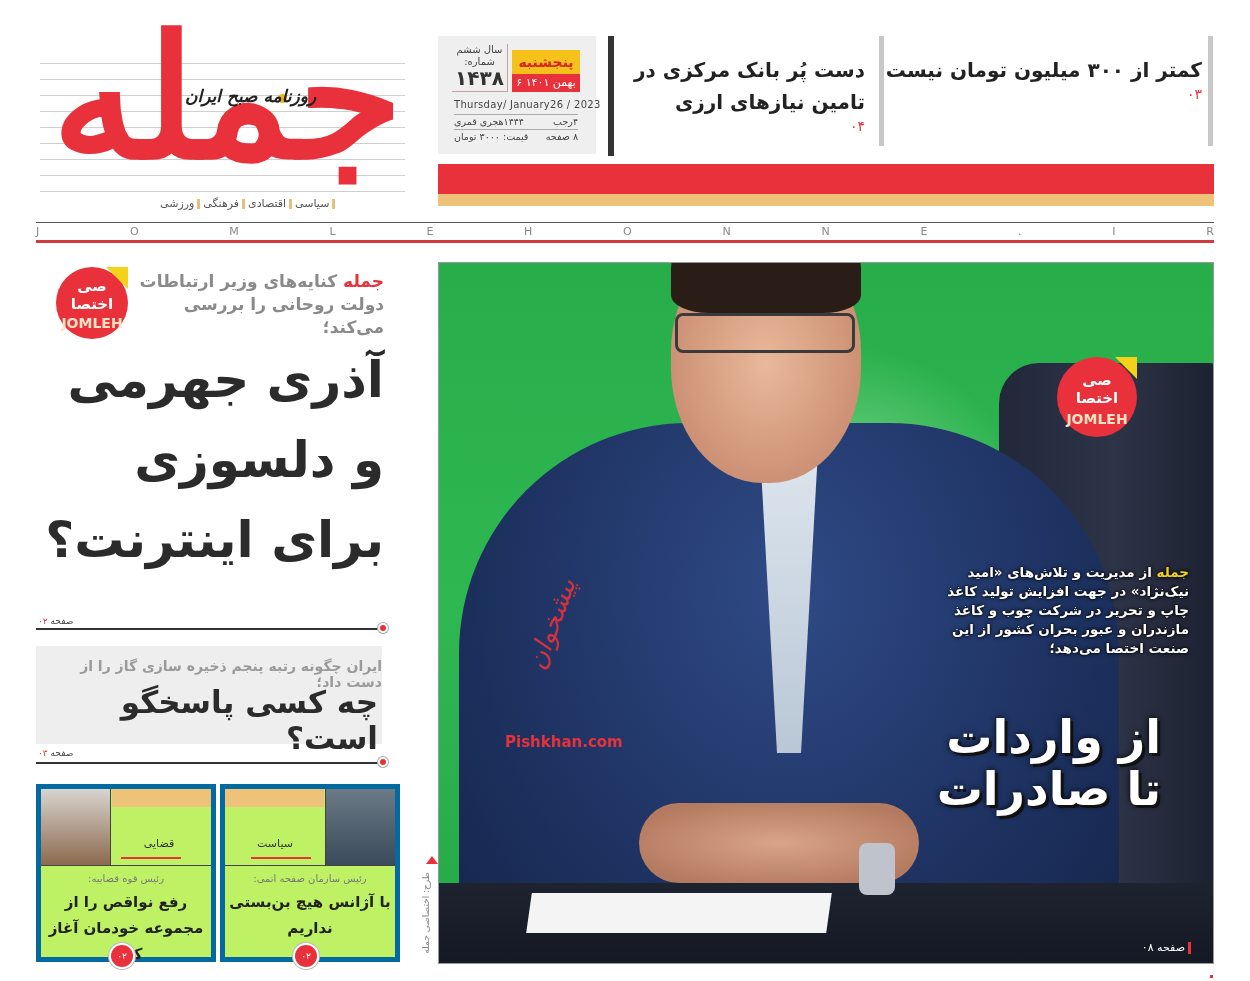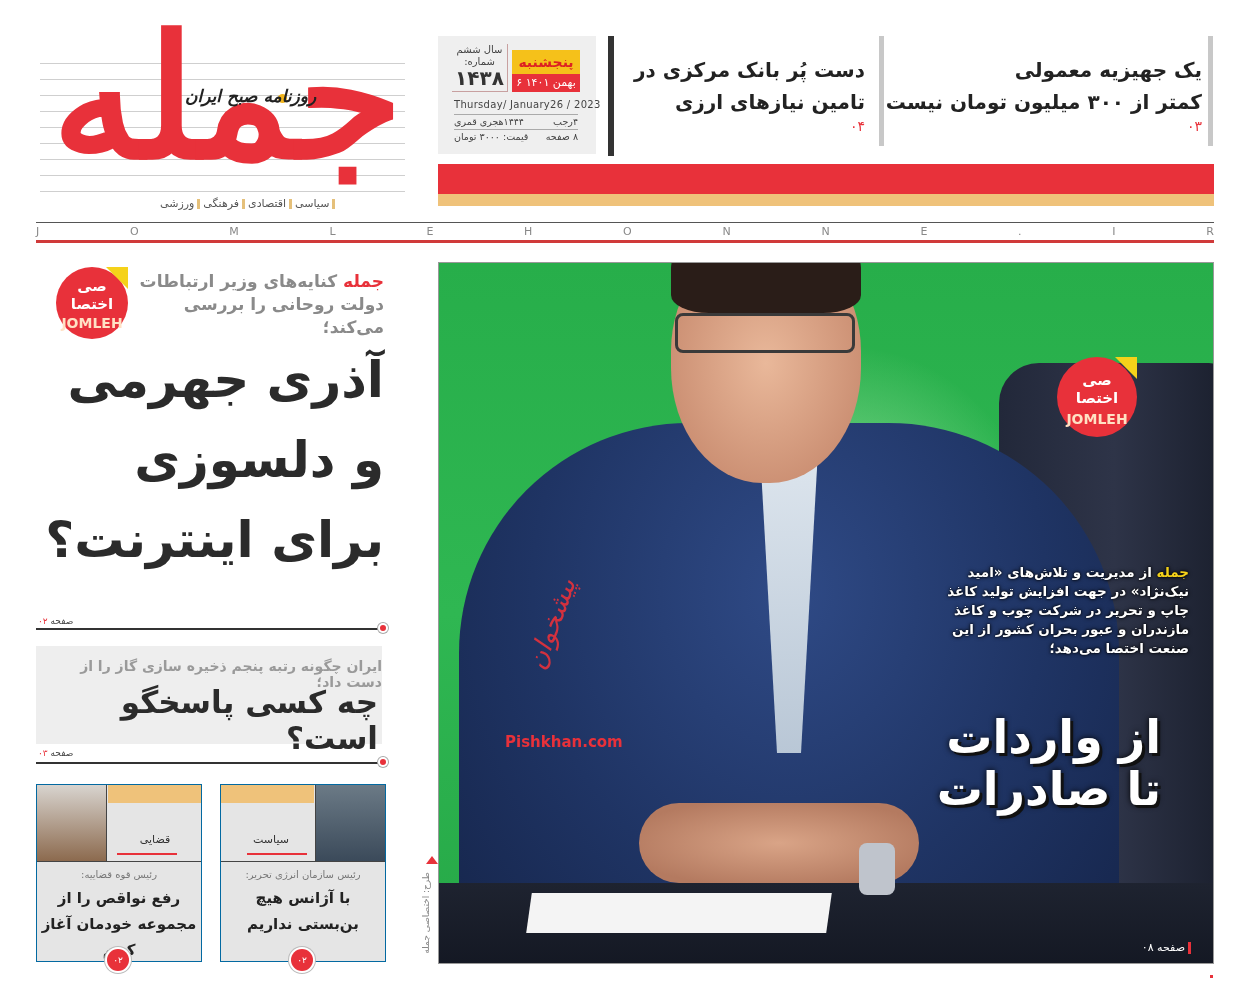--- a/index.html
+++ b/index.html
@@ -81,21 +81,21 @@
   .page-ref { font-size: 9px; color: #444; }
   .page-ref .p { color: #e8313a; }
   .rule { height: 1.5px; background: #333; }
   .rule-dot { width: 10px; height: 10px; border-radius: 50%; background: #e8313a; border: 2px solid #fff; box-shadow: 0 0 0 1px #aaa; }
 
   .gray-box { left: 36px; top: 646px; width: 346px; height: 98px; background: #eeeeee; }
   .gray-kicker { right: 868px; top: 658px; font-size: 14px; font-weight: bold; color: #9a9a9a; width: 340px; }
   .gray-title { right: 872px; top: 684px; font-size: 31px; font-weight: bold; color: #2b2b2b; width: 340px; }
 
   
-  .card { width: 166px; height: 178px; border: 1px solid #0369a1; background: #e5e5e5; }
+  .card { width: 180px; height: 178px; border: 5px solid #0369a1; background: #bef264; }
   .card-photo { position: absolute; top: 0; width: 70px; height: 76px; }
   .card-tanbar { position: absolute; top: 0; height: 18px; background: #efc27a; }
   .card-cat { position: absolute; top: 48px; font-size: 11px; color: #333; text-align: center; }
   .card-catline { position: absolute; top: 68px; height: 2px; background: #e8313a; }
   .card-divider { position: absolute; top: 76px; left: 0; right: 0; height: 1px; background: #444; }
   .card-kicker { position: absolute; top: 84px; left: 4px; right: 4px; font-size: 10px; color: #777; text-align: center; }
   .card-title { position: absolute; top: 100px; left: 4px; right: 4px; font-size: 15px; font-weight: bold; color: #222; text-align: center; line-height: 26px; }
   .card-num { position: absolute; bottom: -10px; left: 70px; width: 22px; height: 22px; border-radius: 50%; background: #e8313a; color: #fff; font-size: 9px; line-height: 22px; text-align: center; box-shadow: 0 0 0 2px #fff, 0 0 0 3px #bbb; }
   .bottom-dot { left: 1210px; top: 975px; width: 3px; height: 3px; background: #e8313a; }
 </style>
@@ -123,21 +123,20 @@
   <span>۴رجب</span>
   <span>۱۴۴۴هجری قمری</span>
 </div>
 <div class="abs date-row" style="top:129px">
   <span>۸ صفحه</span>
   <span>قیمت: ۳۰۰۰ تومان</span>
 </div>
 
 <div class="abs teaser-bar" style="left:1208px; top:36px; height:110px"></div>
 <div class="abs rtl" style="right:48px; top:54px; width:320px">
-  <div class="teaser">یک جهیزیه معمولی</div>
   <div class="teaser">کمتر از ۳۰۰ میلیون تومان نیست</div>
   <div class="teaser-page">۰۳</div>
 </div>
 <div class="abs teaser-bar" style="left:879px; top:36px; height:110px"></div>
 <div class="abs rtl" style="right:385px; top:54px; width:240px">
   <div class="teaser">دست پُر بانک مرکزی در</div>
   <div class="teaser">تامین نیازهای ارزی</div>
   <div class="teaser-page">۰۴</div>
 </div>
 <div class="abs" style="left:608px; top:36px; width:6px; height:120px; background:#333"></div>
@@ -225,21 +224,21 @@
 <div class="abs page-ref" style="left:38px; top:748px"><span>صفحه</span> <span class="p">۰۳</span></div>
 <div class="abs rule" style="left:36px; top:762px; width:346px"></div>
 <div class="abs rule-dot" style="left:378px; top:757px"></div>
 
 <div class="abs card" style="left:220px; top:784px">
   <div class="card-photo" style="right:0; background:linear-gradient(180deg,#6b7a86,#3b4a5a); border-left:1px solid #444"></div>
   <div class="card-tanbar" style="left:0; right:71px"></div>
   <div class="card-cat" style="left:10px; width:80px">سیاست</div>
   <div class="card-catline" style="left:26px; width:60px"></div>
   <div class="card-divider"></div>
-  <div class="card-kicker rtl" style="text-align:center">رئیس سازمان انرژی تحریر:</div>
+  <div class="card-kicker rtl" style="text-align:center">رئیس سازمان صفحه اتمی:</div>
   <div class="card-title rtl" style="text-align:center">با آژانس هیچ بن‌بستی نداریم</div>
   <div class="card-num">۰۲</div>
 </div>
 <div class="abs card" style="left:36px; top:784px">
   <div class="card-photo" style="left:0; background:linear-gradient(180deg,#d8d4cf,#8c6a4e); border-right:1px solid #444"></div>
   <div class="card-tanbar" style="left:71px; right:0"></div>
   <div class="card-cat" style="left:76px; width:84px">قضایی</div>
   <div class="card-catline" style="left:80px; width:60px"></div>
   <div class="card-divider"></div>
   <div class="card-kicker rtl" style="text-align:center">رئیس قوه قضاییه:</div>

